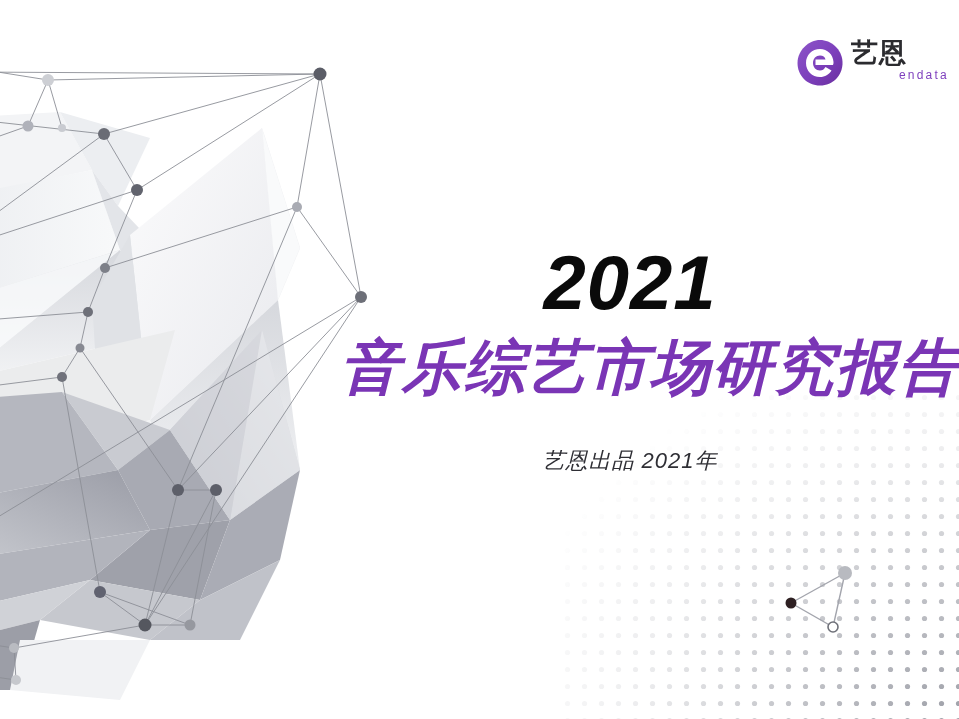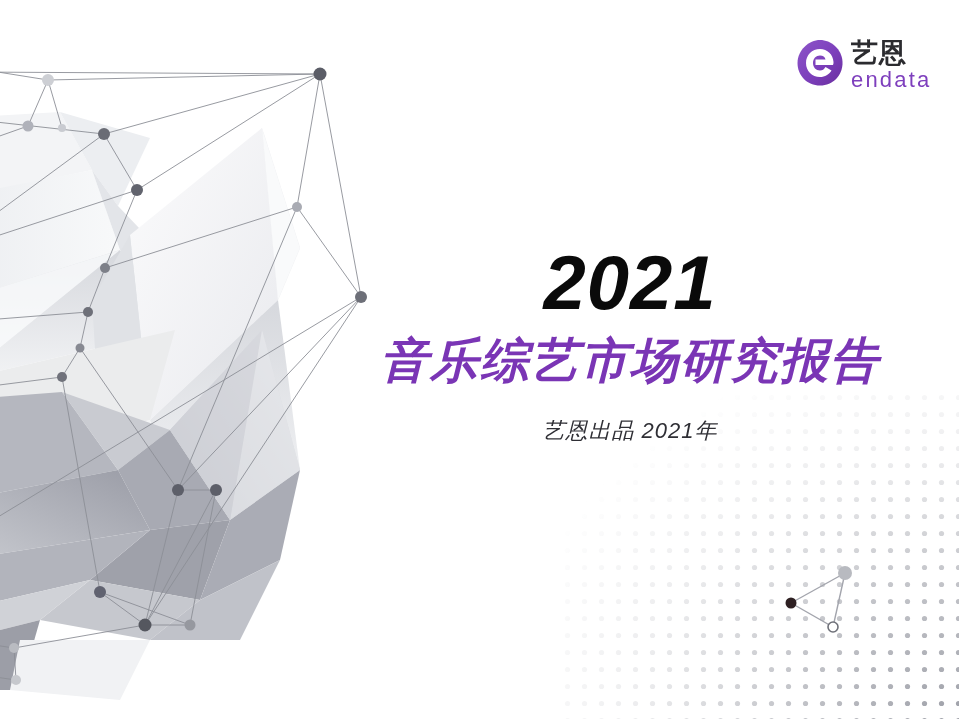--- a/index.html
+++ b/index.html
@@ -59,54 +59,55 @@
   }
   #logo-cn {
     font-size:27px;
     font-weight:700;
     letter-spacing:1px;
     line-height:1.02;
     color:#2b2b2f;
     white-space:nowrap;
   }
   #logo-en {
-    font-size:22px;
+    font-size:12px;
     letter-spacing:2.2px;
     line-height:1;
     margin-top:1px;
     color:#7e3fbd;
     white-space:nowrap;
+    margin-left:48px;
   }
 
   
   #title-block {
     position:absolute;
     left:340px; top:245px;
     width:580px;
     text-align:center;
     font-style:italic;
   }
   #year {
     font-size:76px;
     font-weight:700;
     letter-spacing:1px;
     line-height:1;
     color:#0a0a0a;
   }
   #headline {
     margin-top:14px;
-    font-size:48px;
+    font-size:60px;
     font-weight:700;
     letter-spacing:2px;
     line-height:1.1;
     color:#7a35b5;
     white-space:nowrap;
   }
   #byline {
-    margin-top:28px;
+    margin-top:45px;
     font-size:22px;
     font-weight:400;
     letter-spacing:1px;
     color:#2f2f35;
   }
 </style>
 </head>
 <body>
 
 <div id="slide">

